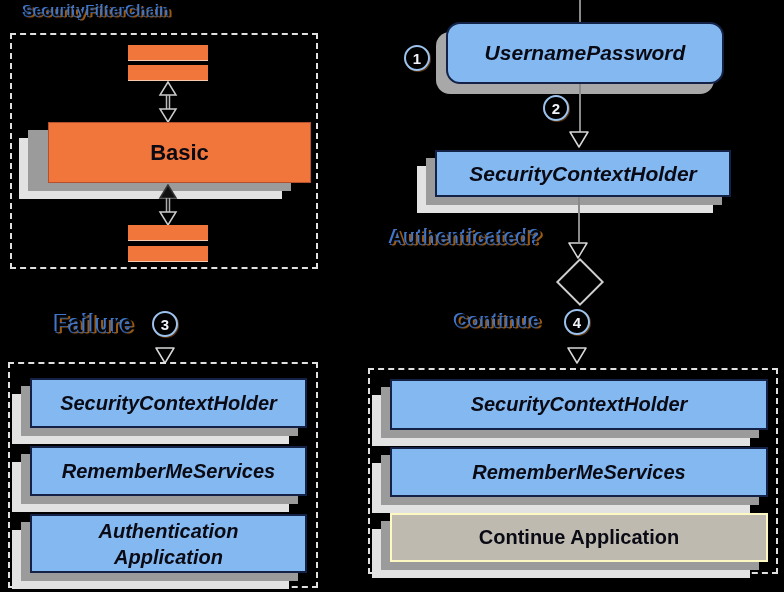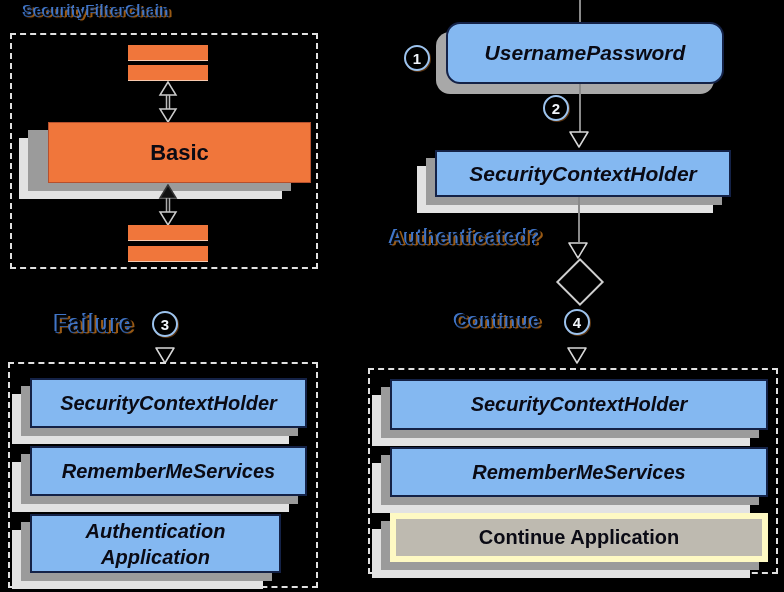--- a/index.html
+++ b/index.html
@@ -18,21 +18,21 @@
   
   .stack{position:absolute;}
   .stack .sh1{position:absolute;left:-9px;top:8px;width:100%;height:100%;background:#9b9b9b;}
   .stack .sh2{position:absolute;left:-18px;top:16px;width:100%;height:100%;background:#e2e2e2;}
   .stack .bx{
     position:absolute;left:0;top:0;width:100%;height:100%;
     display:flex;flex-direction:column;align-items:center;justify-content:center;
     text-align:center;color:#0a0a14;box-sizing:border-box;
   }
   .bx.blue{background:#84b8f1;border:2px solid #142247;font-style:italic;}
-  .bx.tan{background:#bebab0;border:6px solid #fef9c3;}
+  .bx.tan{background:#bebab0;border:2px solid #fef9c3;}
   .bx.orange{background:#f0763b;border:1px solid #b5502e;}
   .rounded .sh1{border-radius:14px;left:-10px;top:10px;background:#a8a8a8;}
   .rounded .bx{border-radius:14px;}
   .obar{position:absolute;background:#f0763b;border-bottom:1px solid #f7c9ae;}
   .vline{position:absolute;width:2px;background:#8a8a8a;}
   .num{
     position:absolute;width:22px;height:22px;border-radius:50%;
     background:#000;border:2px solid #9cc3ee;color:#f0f4fa;
     display:flex;align-items:center;justify-content:center;
     font-size:15px;box-shadow:1px 1px 0 #5a3410;
@@ -149,21 +149,21 @@
   </div>
 
   <div class="stack" style="left:30px;top:446px;width:277px;height:50px;">
     <div class="sh2"></div>
     <div class="sh1"></div>
     <div class="bx blue" style="font-size:20px;">
       <span>RememberMeServices</span>
     </div>
   </div>
 
-  <div class="stack" style="left:30px;top:514px;width:251px;height:59px;">
+  <div class="stack" style="left:30px;top:514px;width:277px;height:59px;">
     <div class="sh2"></div>
     <div class="sh1"></div>
     <div class="bx blue" style="font-size:20px;line-height:26px;">
       <span>Authentication</span>
       <span>Application</span>
     </div>
   </div>
 
   <div class="dashed-box" style="left:368px;top:368px;width:406px;height:202px;"></div>
 

